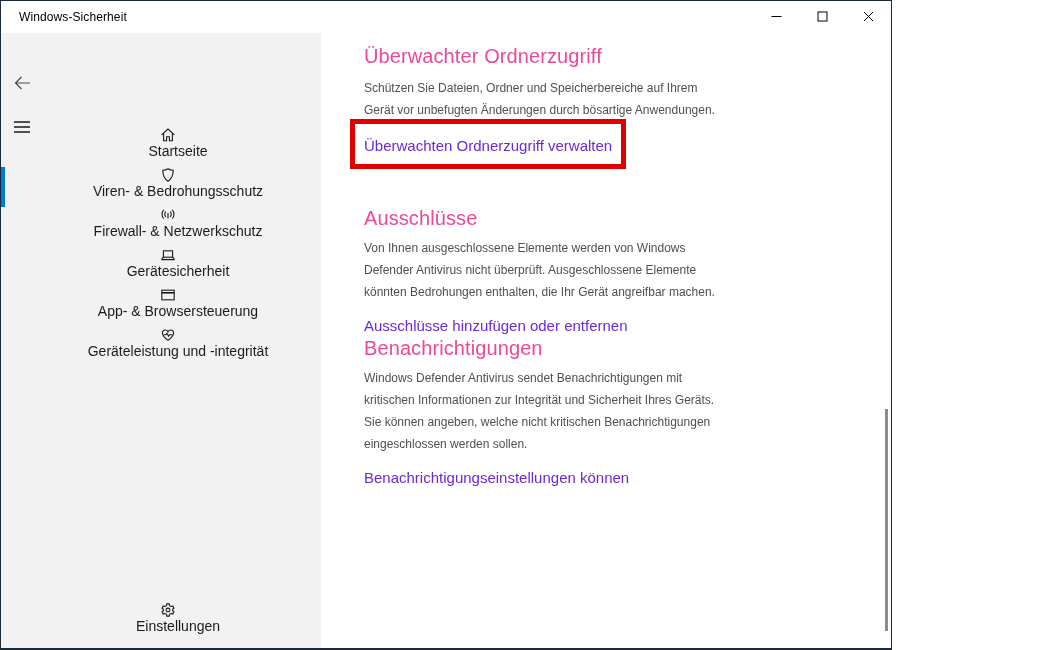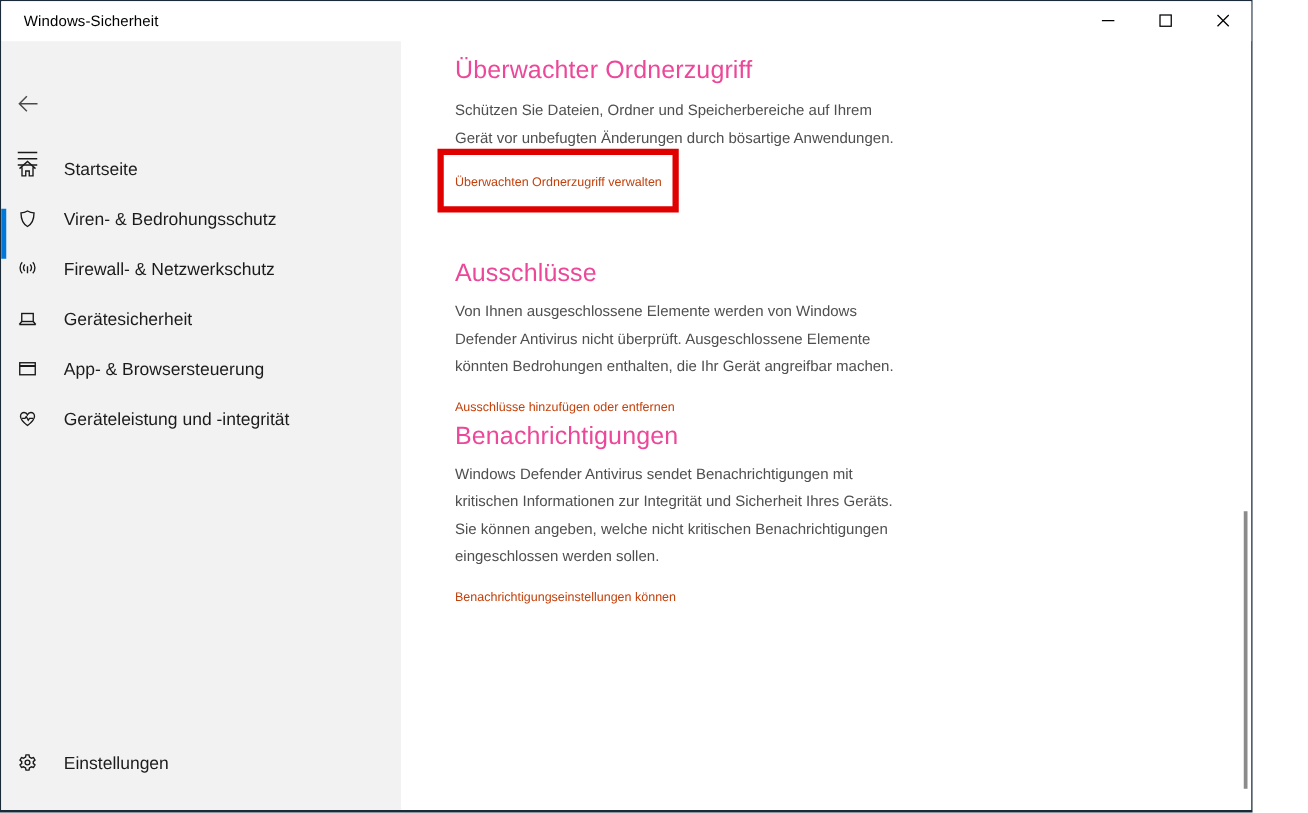--- a/index.html
+++ b/index.html
@@ -1,21 +1,21 @@
 <!DOCTYPE html>
 <html><head>
 <meta charset="utf-8">
 <style>
   * { box-sizing: border-box; margin: 0; padding: 0; }
   html, body { width: 1046px; height: 650px; overflow: hidden; background: #fff; }
   body { font-family: "Liberation Sans", "DejaVu Sans", sans-serif; }
 
   .window {
     position: absolute; inset: 0;
-    width: 1002px; height: 650px;
+    width: 892px; height: 650px;
     border: 1px solid #1b2a38;
     border-bottom-width: 2px;
     background: #ffffff;
   }
 
   
   .titlebar {
     position: absolute; top: 0; left: 0; right: 0; height: 32px;
     background: #ffffff; display: flex; align-items: center;
   }
@@ -39,22 +39,22 @@
   .nav-btn {
     position: absolute; left: 0; width: 48px; height: 36px;
     display: flex; align-items: center; background: transparent; border: none;
     padding-left: 13px;
   }
   .back-btn { top: 32px; }
   .hamburger-btn { top: 76px; }
 
   .nav-list { position: absolute; top: 94px; left: 0; right: 0; }
   .nav-item {
-    position: relative; height: 40px; display: flex; align-items: flex-start;
-    padding-left: 13px; cursor: default;
+    position: relative; height: 40px; display: flex; align-items: center;
+    padding-left: 13px; cursor: default; flex-direction: column;
   }
   .nav-item .icon { width: 16px; height: 16px; flex: none; color: #1a1a1a; }
   .nav-item .label { margin-left: 21px; font-size: 14px; color: #1b1b1b; white-space: nowrap; }
   .nav-item.selected::before {
     content: ""; position: absolute; left: 0; top: 0; bottom: 0; width: 4px;
     background: #0078d7;
   }
   .settings-item { position: absolute; bottom: 6px; left: 0; right: 0; }
 
   
@@ -64,22 +64,22 @@
   }
   .section-heading {
     font-size: 20px; font-weight: 400; color: #ec4899; line-height: 26px;
     margin-bottom: 6px; letter-spacing: 0.1px;
   }
   .section-heading.first { margin-bottom: 8px; }
   .section-body {
     font-size: 12px; color: #4f4f4f; line-height: 22px; max-width: 356px;
   }
   .section-link {
-    display: inline-block; margin-top: 13px; font-size: 10px; line-height: 19px;
-    color: #c2410c; text-decoration: none; cursor: pointer;
+    display: inline-block; margin-top: 13px; font-size: 15px; line-height: 19px;
+    color: #6d28d9; text-decoration: none; cursor: pointer;
   }
   .red-box {
     display: inline-block; margin-left: -14px; margin-top: -2px;
     border: 5px solid #e00000; padding: 12px 9px 9px 9px;
   }
   .red-box .section-link { margin-top: 0; }
   .sect-1 { margin-bottom: 36px; }
   .sect-2 { }
 
   

